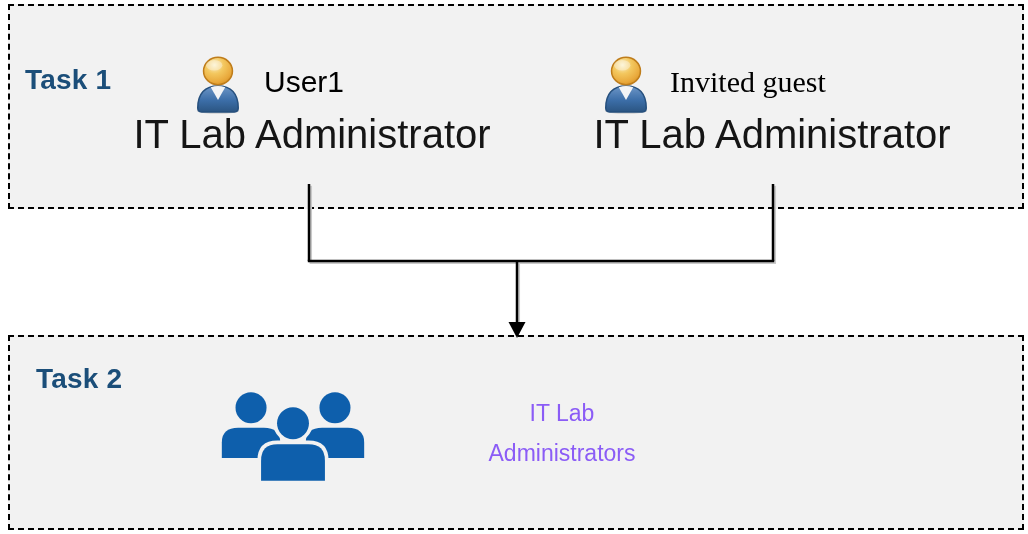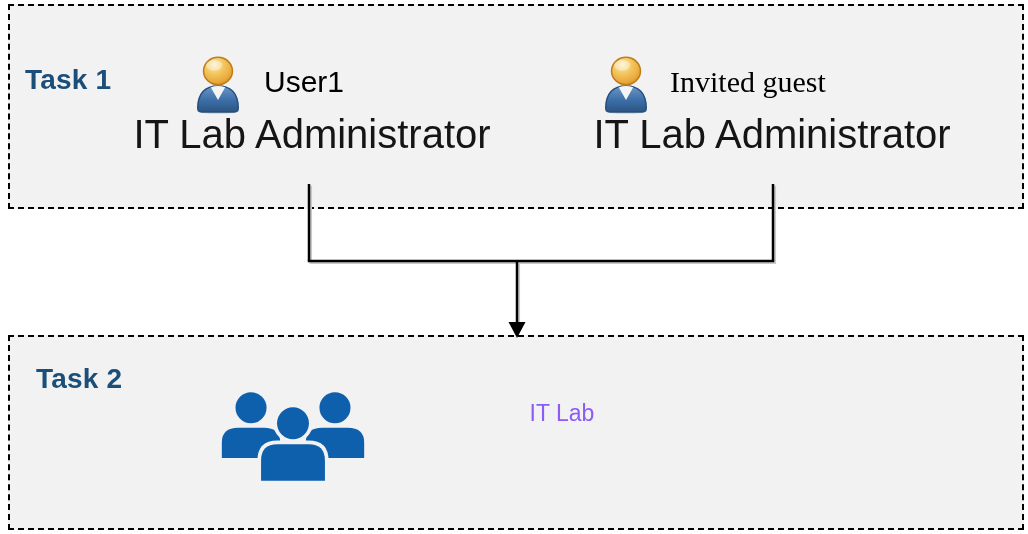--- a/index.html
+++ b/index.html
@@ -185,17 +185,18 @@
             <path d="M94 74 L94 57 Q94 41 112 41 L140 41 Q158 41 158 57 L158 74 Z"></path>
           </g>
           <g fill="#0e5fac" stroke="#f2f2f2" stroke-width="8" paint-order="stroke">
             <circle cx="80" cy="36" r="17.5"></circle>
             <path d="M45 99 L45 77 Q45 59 63 59 L97 59 Q115 59 115 77 L115 99 Z"></path>
           </g>
         </svg>
       </span>
       <figcaption class="group-label">
         <span>IT Lab</span>
+        <span>Administrators</span>
       </figcaption>
     </figure>
   </section>
 
 </div>
 
 </body></html>

